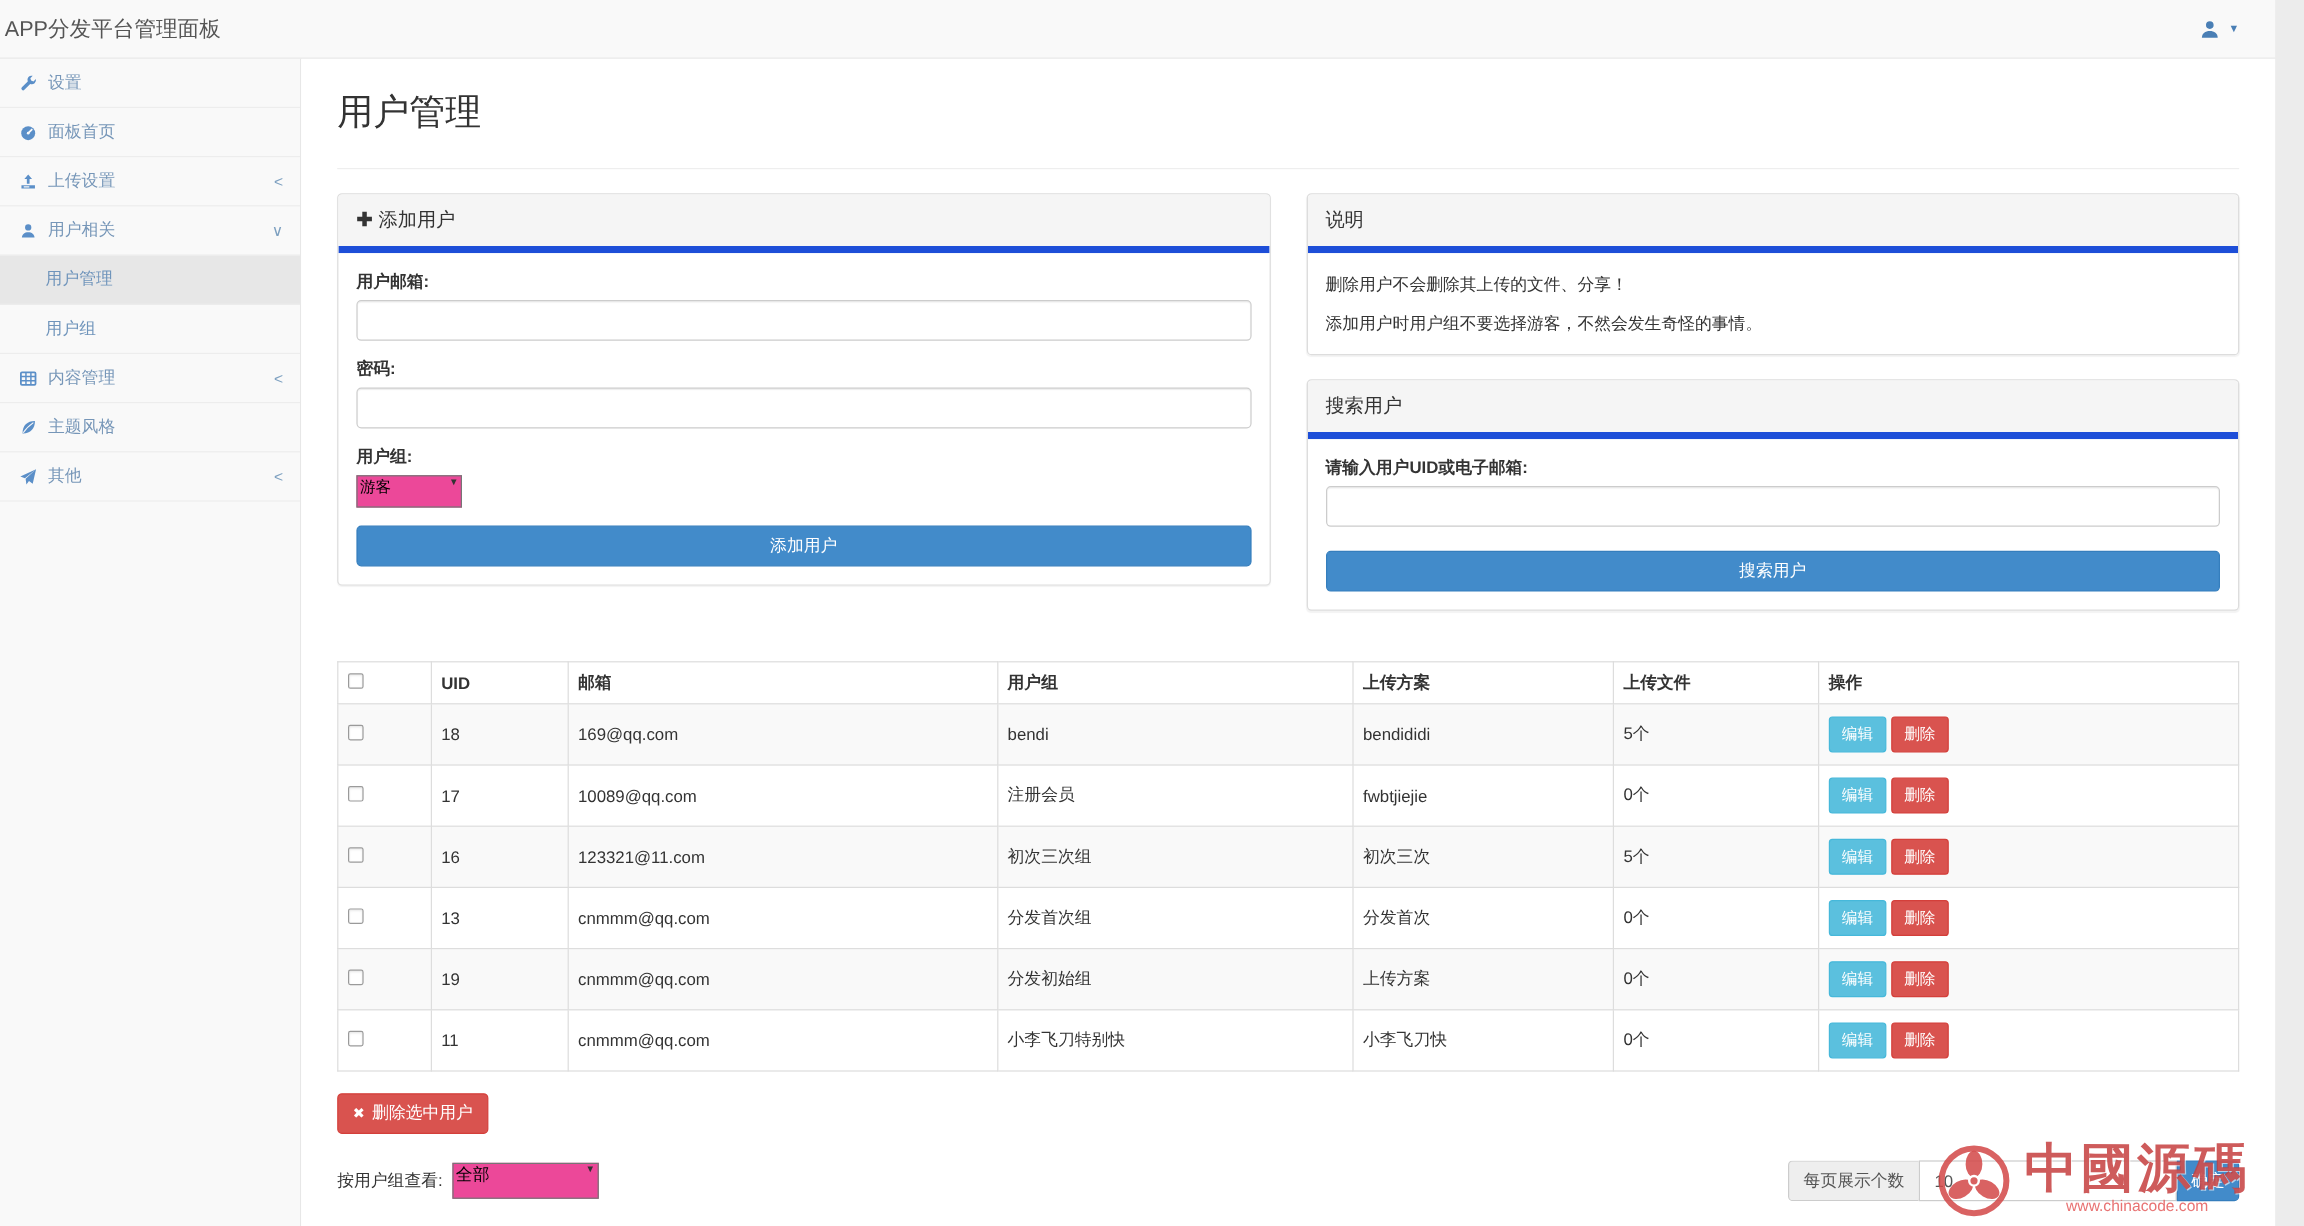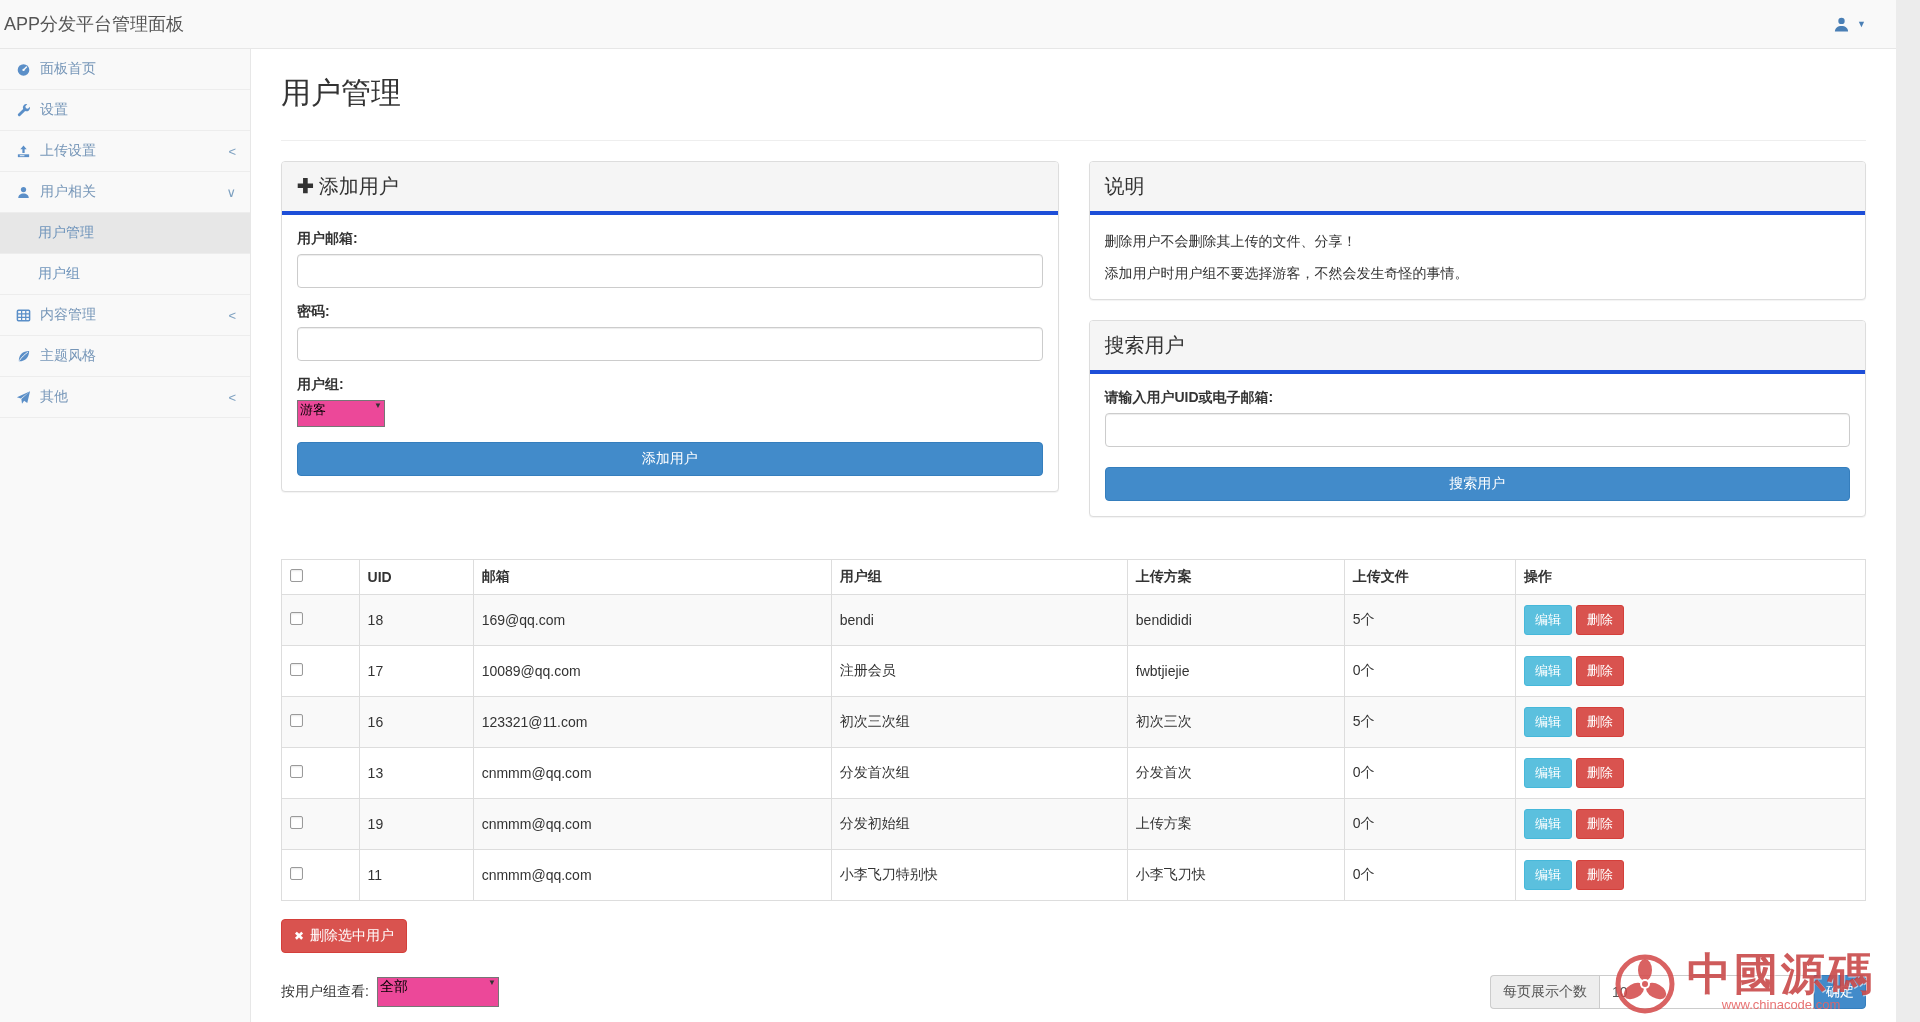--- a/index.html
+++ b/index.html
@@ -33,21 +33,21 @@
     height:41px; display:flex; align-items:center; padding-left:38px;
     border-bottom:1px solid #ededed; color:#6f94bb; font-size:14px; cursor:pointer;
   }
   .nav-sub.active { background:#e7e7e7; }
   
   .content { flex:1; background:#fff; padding:0 54px 0 30px; position:relative; }
   h1.page-title { font-size:30px; font-weight:500; color:#333; margin:24px 0 0; padding-bottom:26px; border-bottom:1px solid #eee; }
   .row { display:flex; margin:20px -15px 0; }
   .col { width:50%; padding:0 15px; }
   .panel { border:1px solid #ddd; border-radius:4px; background:#fff; box-shadow:0 1px 1px rgba(0,0,0,.05); margin-bottom:20px; }
-  .panel-heading { padding:11px 15px; background:#f5f5f5; border-bottom:4px solid #1d4ed8; border-radius:3px 3px 0 0; font-size:20px; color:#333; }
+  .panel-heading { padding:11px 15px; background:#f5f5f5; border-bottom:6px solid #1d4ed8; border-radius:3px 3px 0 0; font-size:16px; color:#333; }
   .panel-heading .plus { font-weight:bold; margin-right:5px; }
   .panel-body { padding:15px; }
   label.ctl { display:block; font-weight:bold; font-size:14px; color:#333; margin:0 0 6px; }
   .form-control {
     display:block; width:100%; height:34px; border:1px solid #ccc; border-radius:4px;
     padding:6px 12px; font-size:14px; color:#555; font-family:inherit; margin-bottom:15px;
     box-shadow:inset 0 1px 1px rgba(0,0,0,.075);
   }
   .mini-select {
     border:1px solid #767676; background:#ec4899; display:inline-flex; align-items:flex-start;
@@ -106,36 +106,36 @@
     <span class="caret">▼</span>
   </div>
 </header>
 
 <div class="layout">
   <nav class="sidebar">
 
     <div class="nav-item">
       <span class="nav-icon">
         <svg width="15" height="15" viewBox="0 0 16 16">
+            <path d="M14.8 4.1a3.7 3.7 0 0 1-5 4.4L4.6 13.7a1.5 1.5 0 0 1-2.2-2.2l5.2-5.2a3.7 3.7 0 0 1 4.4-5L9.9 3.4l.7 2.1 2.1.7z" fill="#5b8fc8"></path>
+          </svg>
+      </span>
+      <span>设置</span>
+      <span class="chev"></span>
+    </div>
+
+    <div class="nav-item">
+      <span class="nav-icon">
+        <svg width="15" height="15" viewBox="0 0 16 16">
             <circle cx="8" cy="8.5" r="6.2" fill="#5b8fc8"></circle>
             <path d="M8 8.5l3.2-3.2" stroke="#f9f9f9" stroke-width="1.6" stroke-linecap="round"></path>
             <circle cx="8" cy="8.5" r="1.2" fill="#f9f9f9"></circle>
           </svg>
       </span>
       <span>面板首页</span>
-      <span class="chev"></span>
-    </div>
-
-    <div class="nav-item">
-      <span class="nav-icon">
-        <svg width="15" height="15" viewBox="0 0 16 16">
-            <path d="M14.8 4.1a3.7 3.7 0 0 1-5 4.4L4.6 13.7a1.5 1.5 0 0 1-2.2-2.2l5.2-5.2a3.7 3.7 0 0 1 4.4-5L9.9 3.4l.7 2.1 2.1.7z" fill="#5b8fc8"></path>
-          </svg>
-      </span>
-      <span>设置</span>
       <span class="chev"></span>
     </div>
 
     <div class="nav-item">
       <span class="nav-icon">
         <svg width="15" height="15" viewBox="0 0 16 16">
             <path d="M8 1.5l3.4 4H9.2v4.2H6.8V5.5H4.6z" fill="#5b8fc8"></path>
             <path d="M2 11h12v3H2z" fill="#5b8fc8"></path>
             <path d="M4 12.5h5" stroke="#f9f9f9" stroke-width="1"></path>
           </svg>

